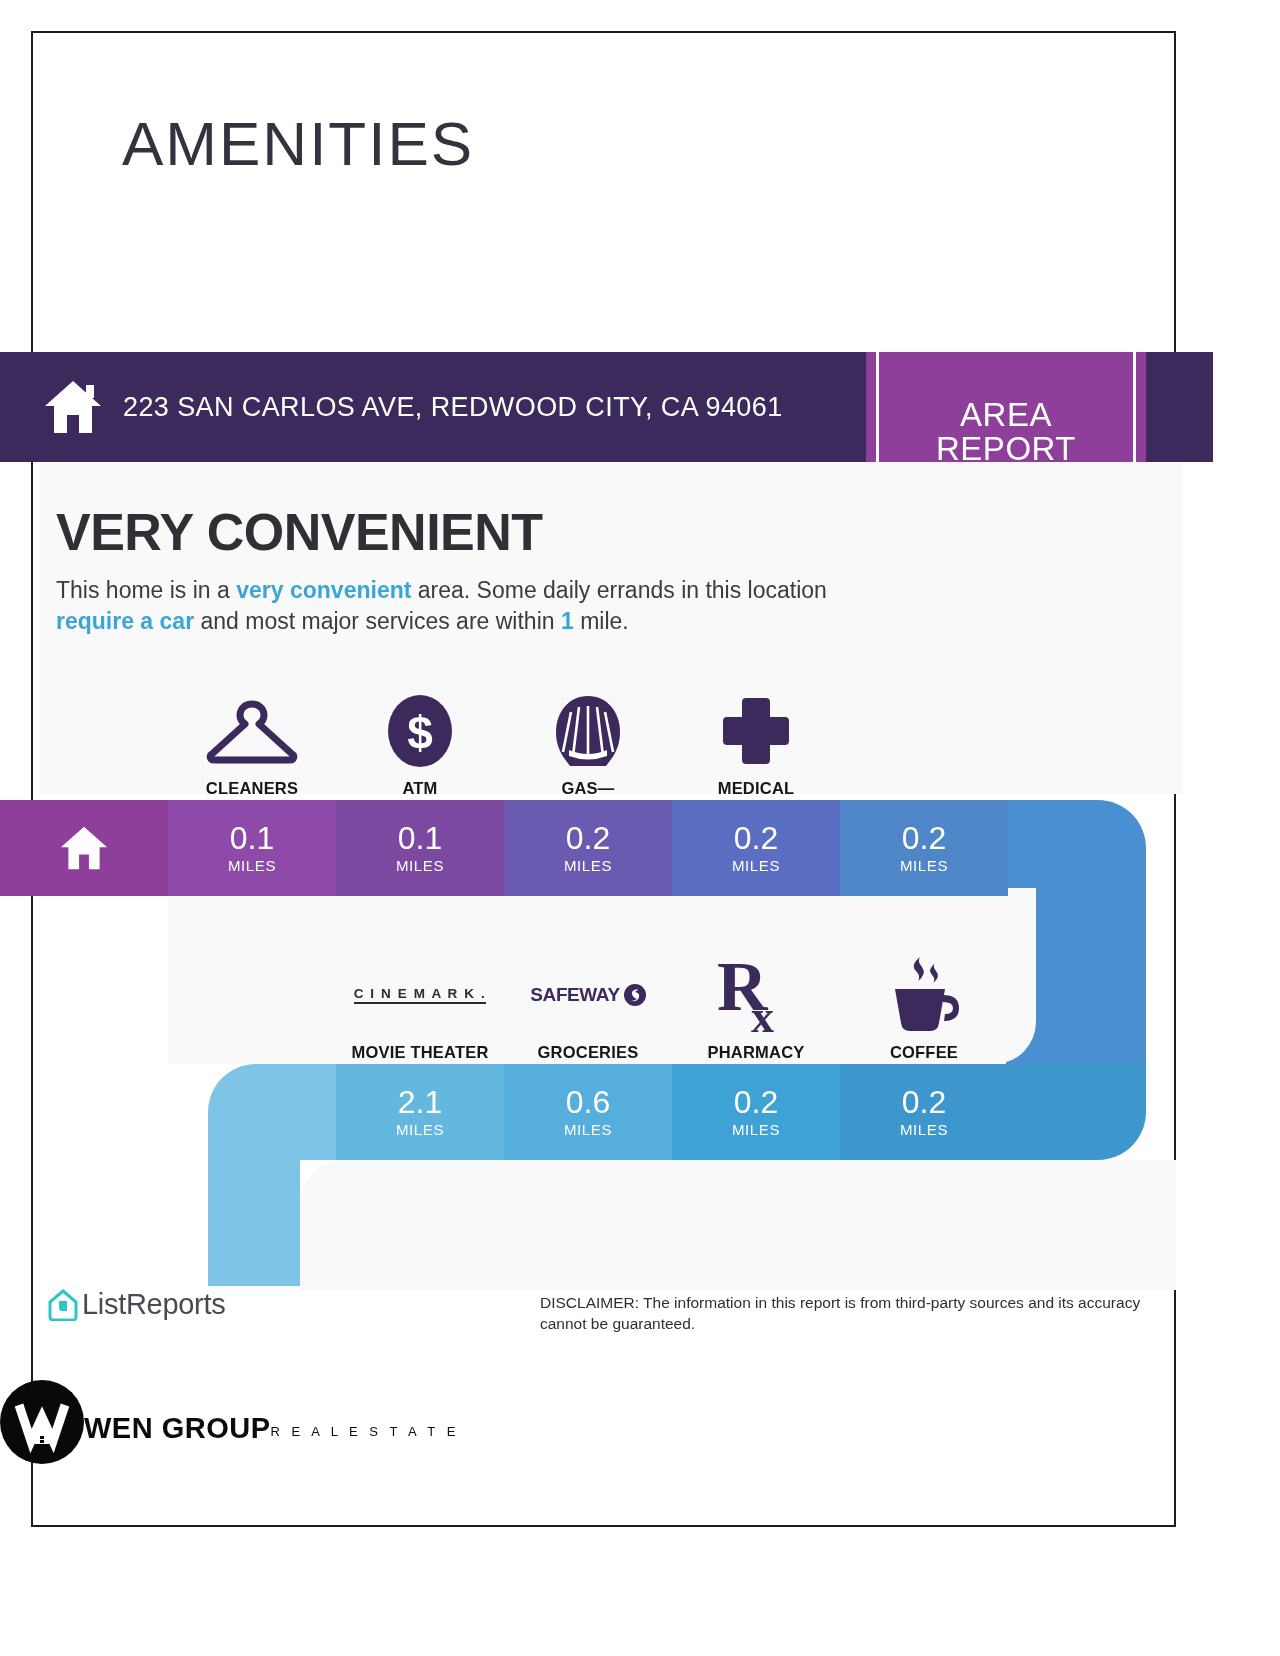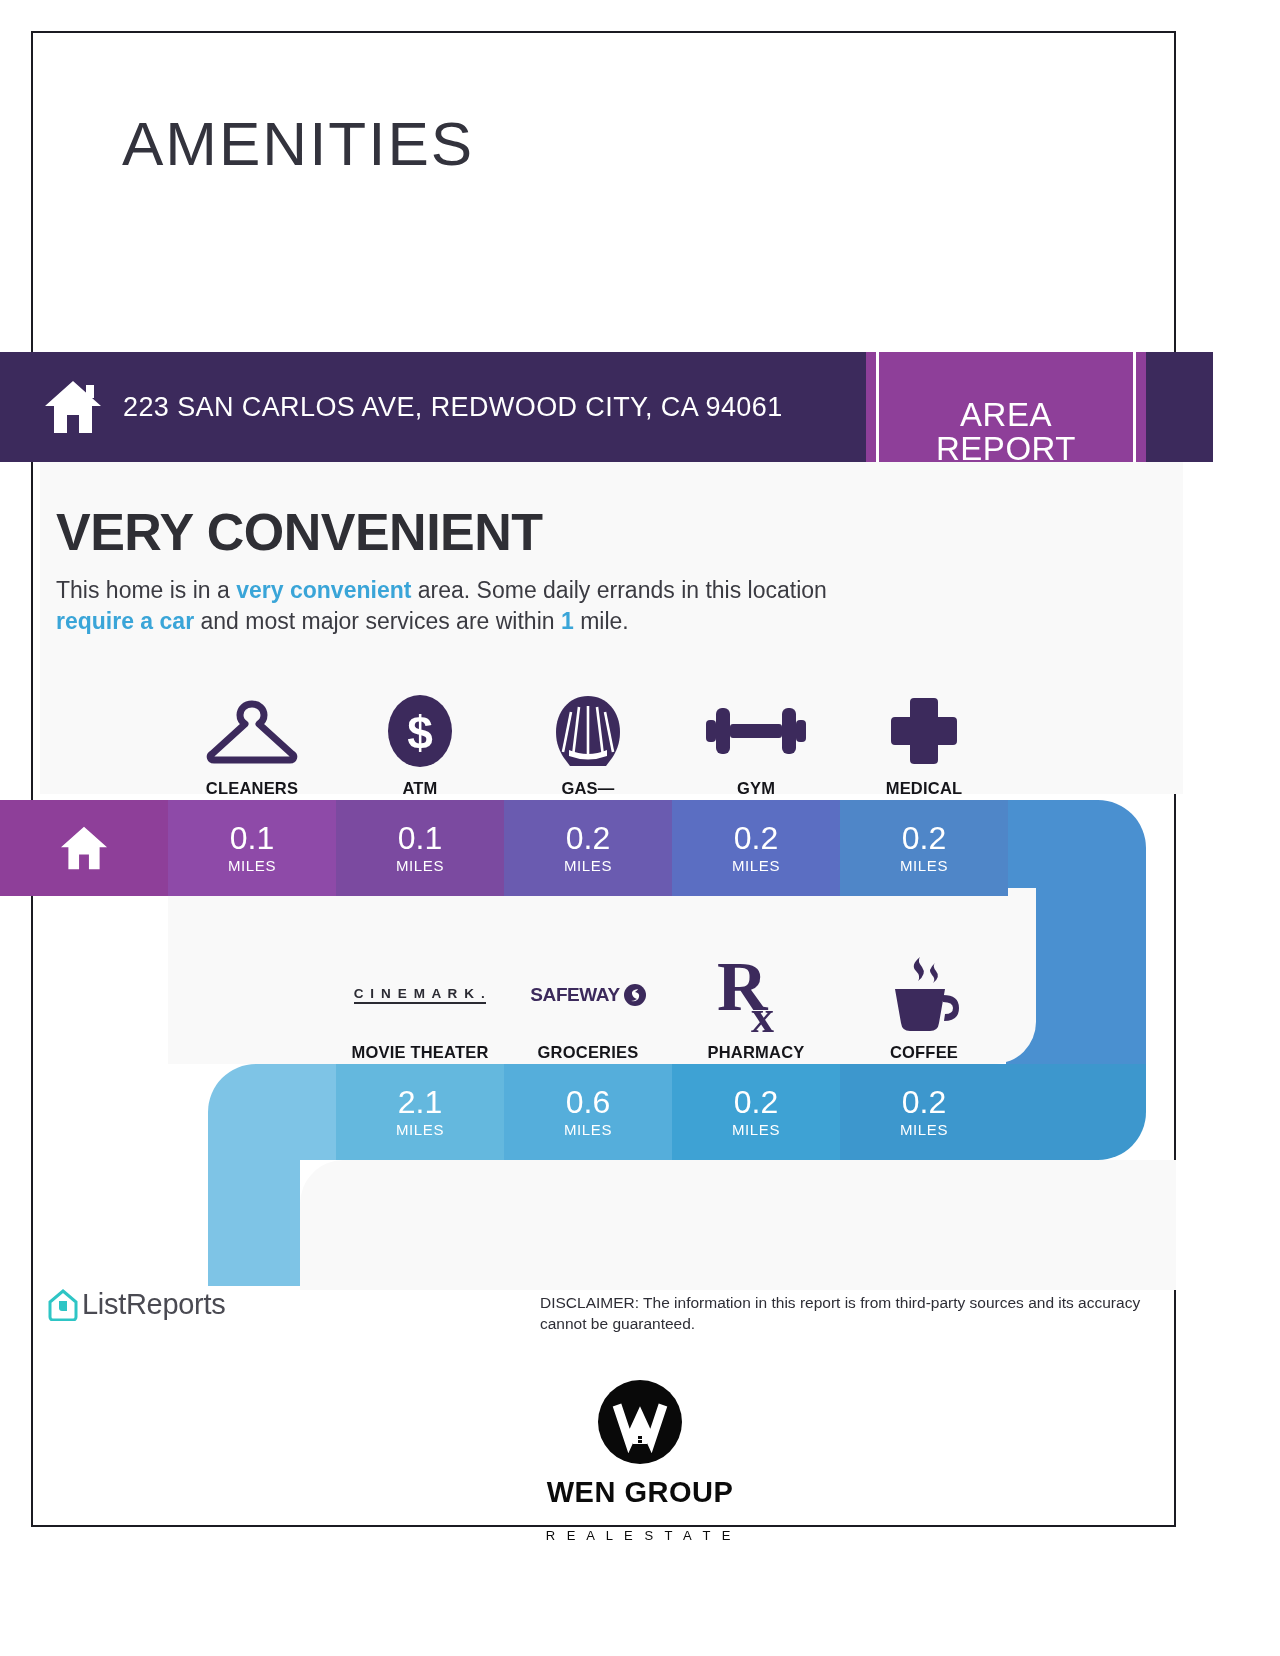--- a/index.html
+++ b/index.html
@@ -86,21 +86,21 @@
 
   
   .lr-logo { position:absolute; left:48px; top:1288px; display:flex;
     align-items:center; gap:4px; z-index:5; }
   .lr-text { font-size:29px; color:#4a4a52; letter-spacing:-.3px; }
   .disclaimer { position:absolute; left:540px; top:1292px; width:625px;
     font-size:15.5px; color:#2e2e36; line-height:1.38; z-index:5; }
   .disclaimer b { font-weight:normal; }
 
   .wen { position:absolute; left:0; top:1380px; width:1280px;
-    display:flex; flex-direction:column; align-items:center; }
+    display:flex; flex-direction:row; align-items:center; }
   .wen-circle { width:84px; height:84px; border-radius:50%; background:#090909;
     display:flex; align-items:center; justify-content:center; position:relative; }
   .wen-name { margin-top:12px; font-size:29px; font-weight:bold; color:#0b0b0b;
     letter-spacing:.5px; }
   .wen-sub { margin-top:19px; font-size:13px; color:#0b0b0b; letter-spacing:4px; }
 
   
   .cinemark { font-size:13.5px; font-weight:bold; letter-spacing:1.6px;
     color:#2b2b33; border-bottom:2px solid #2b2b33; padding-bottom:1px; }
   .safeway { font-size:19px; font-weight:bold; color:#3c2a5c; letter-spacing:-.4px;
@@ -183,34 +183,20 @@
             <path d="M22 20 L14 60" fill="none"></path>
             <path d="M56 20 L64 60" fill="none"></path>
           </g>
           <path d="M14 56 h50 v8 h-50z" fill="#ffffff" opacity="0"></path>
           <path d="M20 58 q19 8 38 0 v6 q-19 7 -38 0z" fill="#ffffff"></path>
         </svg>
       </div>
       <div class="icon-label">GAS—</div>
     </div>
 
-    <div class="icon-col">
-      <div class="icon-art">
-        <svg width="104" height="62" viewBox="0 0 104 62" aria-hidden="true">
-          <g fill="#3c2a5c">
-            <rect x="2" y="20" width="10" height="22" rx="4"></rect>
-            <rect x="12" y="8" width="14" height="46" rx="6"></rect>
-            <rect x="26" y="24" width="52" height="14" rx="3"></rect>
-            <rect x="78" y="8" width="14" height="46" rx="6"></rect>
-            <rect x="92" y="20" width="10" height="22" rx="4"></rect>
-          </g>
-        </svg>
-      </div>
-      <div class="icon-label">GYM</div>
-    </div>
 
     <div class="icon-col">
       <div class="icon-art">
         <svg width="74" height="74" viewBox="0 0 74 74" aria-hidden="true">
           <path d="M27 4 h20 a4 4 0 0 1 4 4 v15 h15 a4 4 0 0 1 4 4 v20 a4 4 0 0 1 -4 4 h-15 v15 a4 4 0 0 1 -4 4 h-20 a4 4 0 0 1 -4 -4 v-15 h-15 a4 4 0 0 1 -4 -4 v-20 a4 4 0 0 1 4 -4 h15 v-15 a4 4 0 0 1 4 -4z" fill="#3c2a5c"></path>
         </svg>
       </div>
       <div class="icon-label">MEDICAL</div>
     </div>
   </div>

